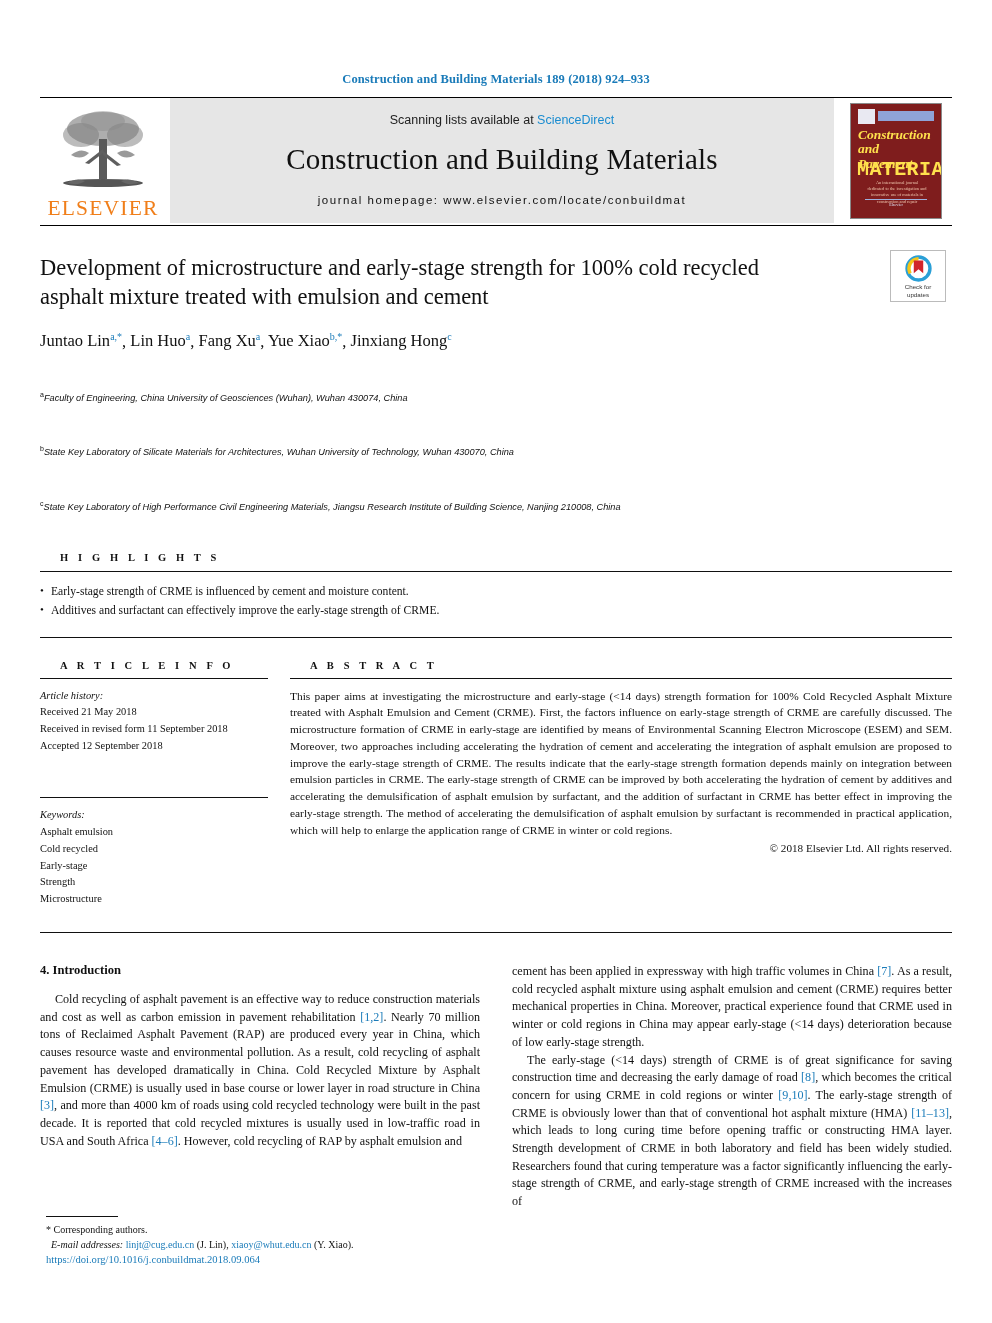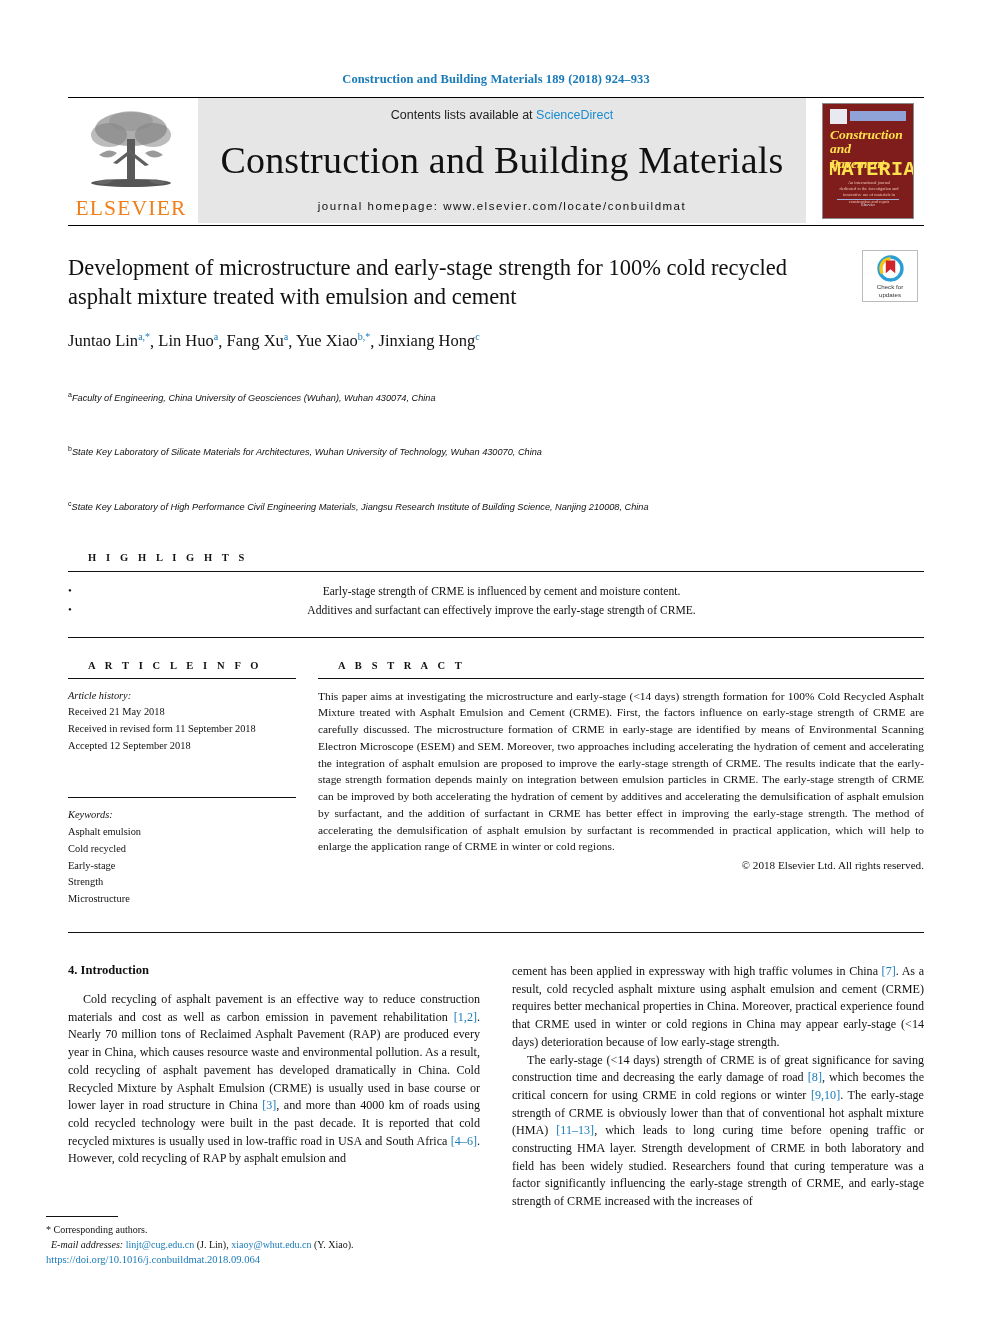--- a/index.html
+++ b/index.html
@@ -6,21 +6,21 @@
   html, body { margin: 0; padding: 0; }
   body {
     width: 992px;
     height: 1323px;
     background: #ffffff;
     font-family: "Liberation Serif", serif;
     color: #000000;
     position: relative;
     overflow: hidden;
   }
-  .page { position: relative; width: 992px; height: 1323px; padding: 0 68px; }
+  .page { position: relative; width: 992px; height: 1323px; padding: 0 40px; }
 
   
   .runhead {
     text-align: center;
     font-family: "Liberation Serif", serif;
     font-weight: bold;
     font-size: 12.5px;
     color: #1a7bb9;
     padding-top: 72px;
     letter-spacing: .1px;
@@ -47,21 +47,21 @@
     flex: 1 1 auto;
     background: #e6e6e6;
     display: flex; flex-direction: column; align-items: center; justify-content: center;
     margin-left: 4px;
     padding: 6px 0 8px 0;
   }
   .contents-line { font-family: "Liberation Sans", sans-serif; font-size: 12.5px; color: #222; }
   .contents-line .sd { color: #1a8cd0; }
   .journal-name {
     font-family: "Liberation Serif", serif;
-    font-size: 38px;
+    font-size: 29px;
     color: #111;
     margin: 16px 0 18px 0;
     letter-spacing: .2px;
   }
   .homepage {
     font-family: "Liberation Sans", sans-serif;
     font-size: 11.5px;
     color: #111;
     letter-spacing: 1.5px;
   }
@@ -138,21 +138,21 @@
   
   .sec-label {
     font-family: "Liberation Serif", serif;
     font-weight: bold; font-size: 10.5px;
     letter-spacing: 3.6px; color: #111; margin-left: 20px;
   }
 
   
   .highlights { margin-top: 38px; }
   .hl-rule { border-top: 1.2px solid #111; margin-top: 8px; margin-bottom: 11px; }
-  .hl-list { margin: 0; padding: 0; list-style: none; text-align: center; }
+  .hl-list { margin: 0; padding: 0; list-style: none; }
   .hl-item {
     font-family: "Liberation Serif", serif;
     font-size: 11.6px; line-height: 1.62; color: #111; padding-left: 11px; position: relative;
   }
   .hl-item:before {
     content: "\2022"; position: absolute; left: 0; top: -1px; font-size: 11px;
   }
   .rule-after-hl { border-top: 1.5px solid #111; margin-top: 16px; }
 
   
@@ -237,21 +237,21 @@
           <ellipse cx="52" cy="78" rx="40" ry="4" fill="#555"></ellipse>
           <path d="M16 78 q10 -6 18 -2 q-6 5 -18 2 Z" fill="#666"></path>
           <path d="M88 78 q-10 -6 -18 -2 q6 5 18 2 Z" fill="#666"></path>
         </g>
       </svg>
       <div class="elsevier-word">ELSEVIER</div>
     </div>
 
     <div class="mast-center">
       <div class="contents-line">
-        <span>Contents lists available at</span>
+        <span>Scanning lists available at</span>
         <span class="sd">ScienceDirect</span>
       </div>
       <div class="journal-name">Construction and Building Materials</div>
       <div class="homepage">journal homepage: www.elsevier.com/locate/conbuildmat</div>
     </div>
 
     <div class="mast-cover">
       <div class="cover">
         <div class="cv-topbar"></div>
         <div class="cv-elsq"></div>

